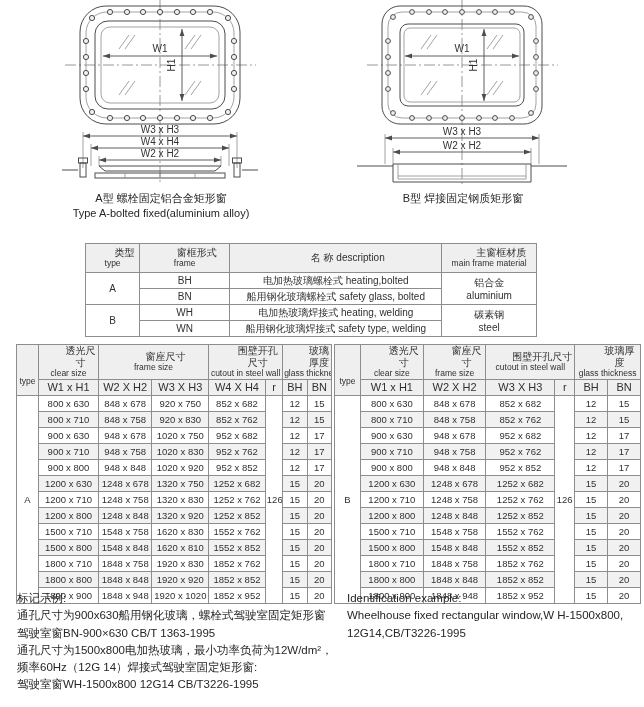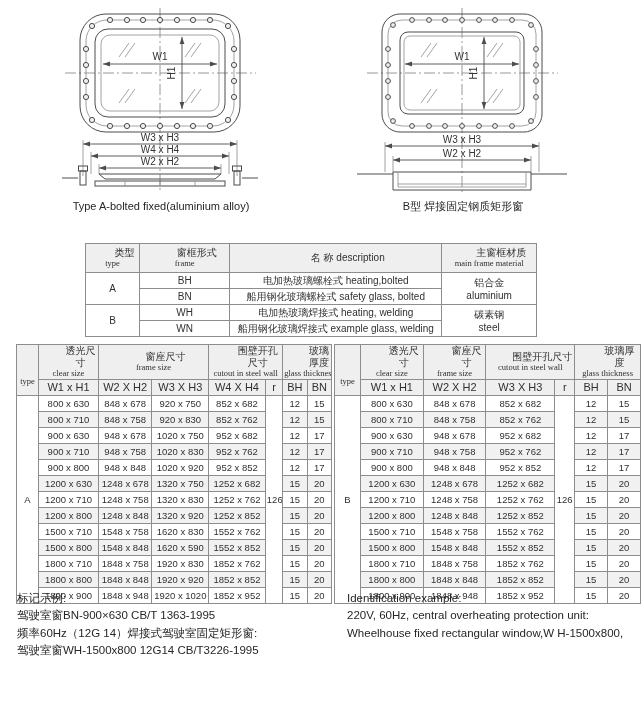--- a/index.html
+++ b/index.html
@@ -2,40 +2,40 @@
 <html><head>
 <meta charset="utf-8">
 <style>
   html,body{margin:0;padding:0;}
   body{
     width:644px;height:707px;position:relative;background:#ffffff;
     font-family:"Liberation Sans","DejaVu Sans",sans-serif;color:#2e2e2e;
     -webkit-font-smoothing:antialiased;
   }
   
-  .draw-block{position:absolute;top:8px;width:262px;}
+  .draw-block{position:absolute;top:0;width:262px;}
   .draw-a{left:30px;}
   .draw-b{left:332px;}
   svg{display:block;}
   .ln{stroke:#4d4d4d;stroke-width:1;fill:none;}
   .thin{stroke:#8a8a8a;stroke-width:.8;fill:none;}
   .cl{stroke:#7d7d7d;stroke-width:.8;fill:none;stroke-dasharray:11 3 2 3;}
   .dim{stroke:#4d4d4d;stroke-width:.9;fill:none;}
   .ah{fill:#4d4d4d;stroke:none;}
   .bolt{fill:#efefef;stroke:#4d4d4d;stroke-width:1;}
   .dimtxt{font-size:10px;fill:#333;text-anchor:middle;}
   .caption{width:100%;text-align:center;font-size:11px;line-height:1.35;color:#262626;margin-top:3px;}
   
   table{border-collapse:collapse;table-layout:fixed;background:#fff;}
   th,td{border:1px solid #8d8d8d;text-align:center;vertical-align:middle;
         padding:0 1px;font-weight:normal;color:#303030;overflow:hidden;}
   .outer{border:1.5px solid #4c4c4c;}
   thead th{background:#efefef;}
   .h-zh{font-size:10px;line-height:1.2;padding-left:24px;}
-  .h-en{font-size:8.5px;line-height:1.15;white-space:nowrap;font-family:Liberation Serif, serif;}
+  .h-en{font-size:8.5px;line-height:1.15;white-space:nowrap;}
   
   .mid-table{position:absolute;left:85px;top:243px;width:452px;}
   .mid-table td{font-size:10px;height:15px;}
   .mid-table thead th{height:28px;}
   
   .size-table{position:absolute;top:344px;}
   .st-a{left:16px;width:316px;}
   .st-b{left:334px;width:307px;}
   .size-table thead .r1 th{height:26px;}
   .size-table thead .r2 th{height:15px;font-size:11px;background:#efefef;}
@@ -139,20 +139,21 @@
         <rect class="ln" x="50" y="163" width="6" height="14"></rect>
           <rect class="ln" x="48.5" y="158" width="9" height="5"></rect>
         <rect class="ln" x="204" y="163" width="6" height="14"></rect>
           <rect class="ln" x="202.5" y="158" width="9" height="5"></rect>
       </g>
       <line class="ln" x1="32" y1="170" x2="48" y2="170"></line>
       <line class="ln" x1="212" y1="170" x2="228" y2="170"></line>
     </g>
   </svg>
   <div class="caption">
+    <div>A型 螺栓固定铝合金矩形窗</div>
     <div>Type A-bolted fixed(aluminium alloy)</div>
   </div>
 </div>
 
 <div class="draw-block draw-b">
   <svg width="262" height="188" viewBox="0 0 262 188">
     <g>
       <line class="cl" x1="35" y1="65" x2="226" y2="65"></line>
       <line class="cl" x1="130" y1="0" x2="130" y2="132"></line>
       <rect class="ln" x="50" y="6" width="160" height="118" rx="18"></rect>
@@ -282,21 +283,21 @@
       <td rowspan="2">B</td>
       <td>WH</td>
       <td>电加热玻璃焊接式 heating, welding</td>
       <td rowspan="2">
         <div>碳素钢</div>
         <div>steel</div>
       </td>
     </tr>
     <tr>
       <td>WN</td>
-      <td>船用钢化玻璃焊接式 example glass, welding</td>
+      <td>船用钢化玻璃焊接式 safety type, welding</td>
     </tr>
   </tbody>
 </table>
 
 <table class="size-table st-a outer">
   <colgroup>
     <col style="width:7%">
       <col style="width:19%">
       <col style="width:17%">
       <col style="width:18%">
@@ -409,21 +410,21 @@
         <td>1500 x 710</td>
         <td>1548 x 758</td>
         <td>1620 x 830</td>
         <td>1552 x 762</td>
         <td>15</td>
         <td>20</td>
       </tr>
       <tr>
         <td>1500 x 800</td>
         <td>1548 x 848</td>
-        <td>1620 x 590</td>
+        <td>1620 x 810</td>
         <td>1552 x 852</td>
         <td>15</td>
         <td>20</td>
       </tr>
       <tr>
         <td>1800 x 710</td>
         <td>1848 x 758</td>
         <td>1920 x 830</td>
         <td>1852 x 762</td>
         <td>15</td>
@@ -583,24 +584,26 @@
         <td>1852 x 952</td>
         <td>15</td>
         <td>20</td>
       </tr>
     </tbody>
 </table>
 
 <div class="notes notes-left">
   <div>标记示例:</div>
   <div>
+      <div>通孔尺寸为900x630船用钢化玻璃，螺栓式驾驶室固定矩形窗</div>
       <div>驾驶室窗BN-900×630 CB/T 1363-1995</div>
+      <div>通孔尺寸为1500x800电加热玻璃，最小功率负荷为12W/dm²，</div>
       <div>频率60Hz（12G 14）焊接式驾驶室固定矩形窗:</div>
       <div>驾驶室窗WH-1500x800 12G14 CB/T3226-1995</div>
     </div>
 </div>
 <div class="notes notes-right">
   <div>Identification example:</div>
   <div>
-      <div>220V, 60Hz, central overheating protection unit:</div>
       <div>Wheelhouse fixed rectangular window,W H-1500x800,</div>
+      <div>12G14,CB/T3226-1995</div>
     </div>
 </div>
 
 </body></html>

